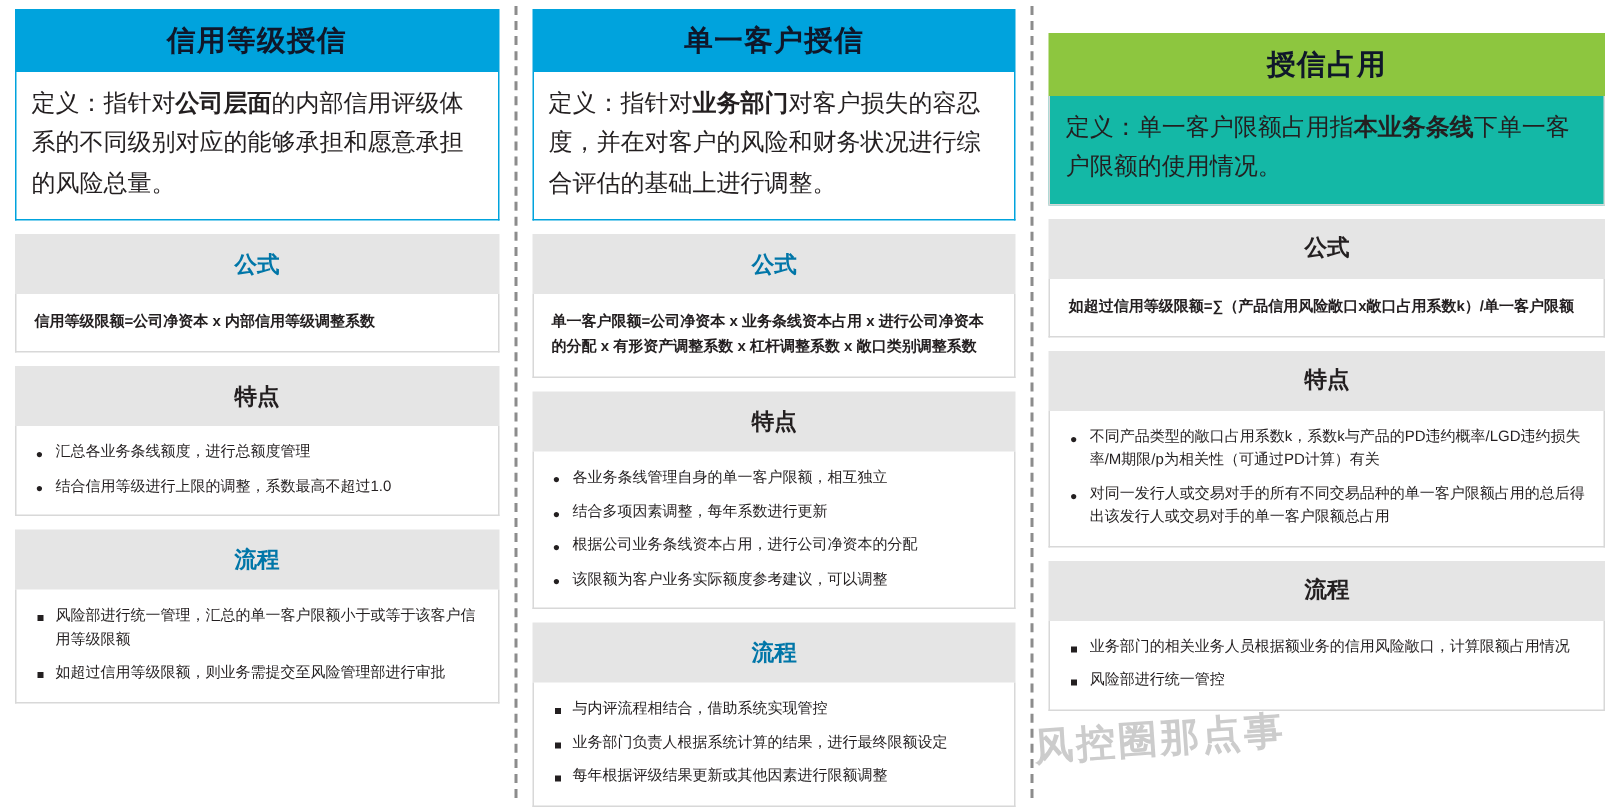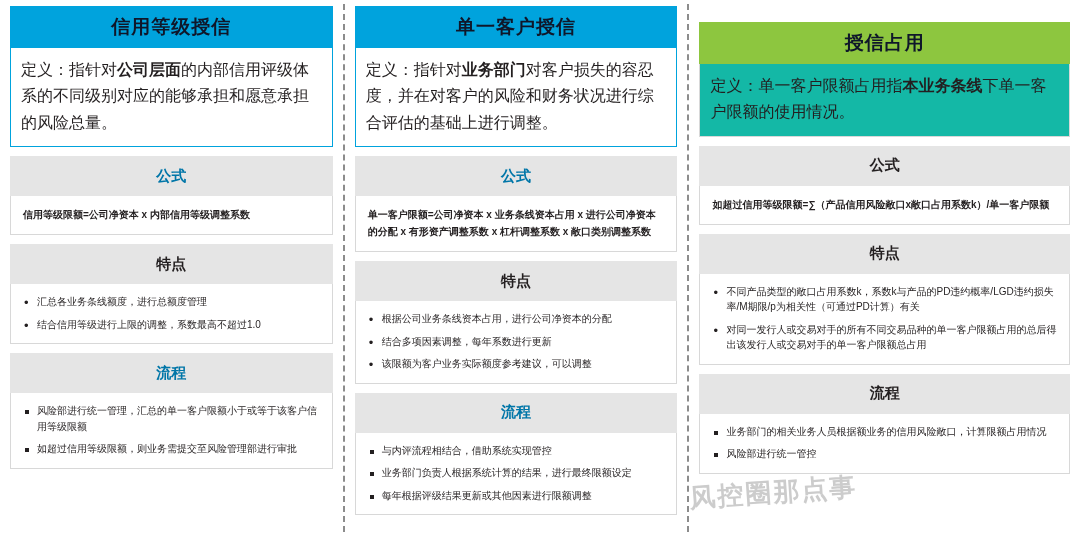--- a/index.html
+++ b/index.html
@@ -184,22 +184,23 @@
 
     <div>
       <div class="sec-header blue-text">公式</div>
       <div class="sec-body formula">单一客户限额=公司净资本 x 业务条线资本占用 x 进行公司净资本的分配 x 有形资产调整系数 x 杠杆调整系数 x 敞口类别调整系数</div>
     </div>
 
     <div>
       <div class="sec-header">特点</div>
       <div class="sec-body">
         <ul>
+            <li class="dot">各业务条线管理自身的单一客户限额，相互独立</li>
+            <li class="dot">结合多项因素调整，每年系数进行更新</li>
             <li class="dot">根据公司业务条线资本占用，进行公司净资本的分配</li>
-            <li class="dot">结合多项因素调整，每年系数进行更新</li>
             <li class="dot">该限额为客户业务实际额度参考建议，可以调整</li>
           </ul>
       </div>
     </div>
 
     <div>
       <div class="sec-header blue-text">流程</div>
       <div class="sec-body">
         <ul>
             <li class="sq">与内评流程相结合，借助系统实现管控</li>

